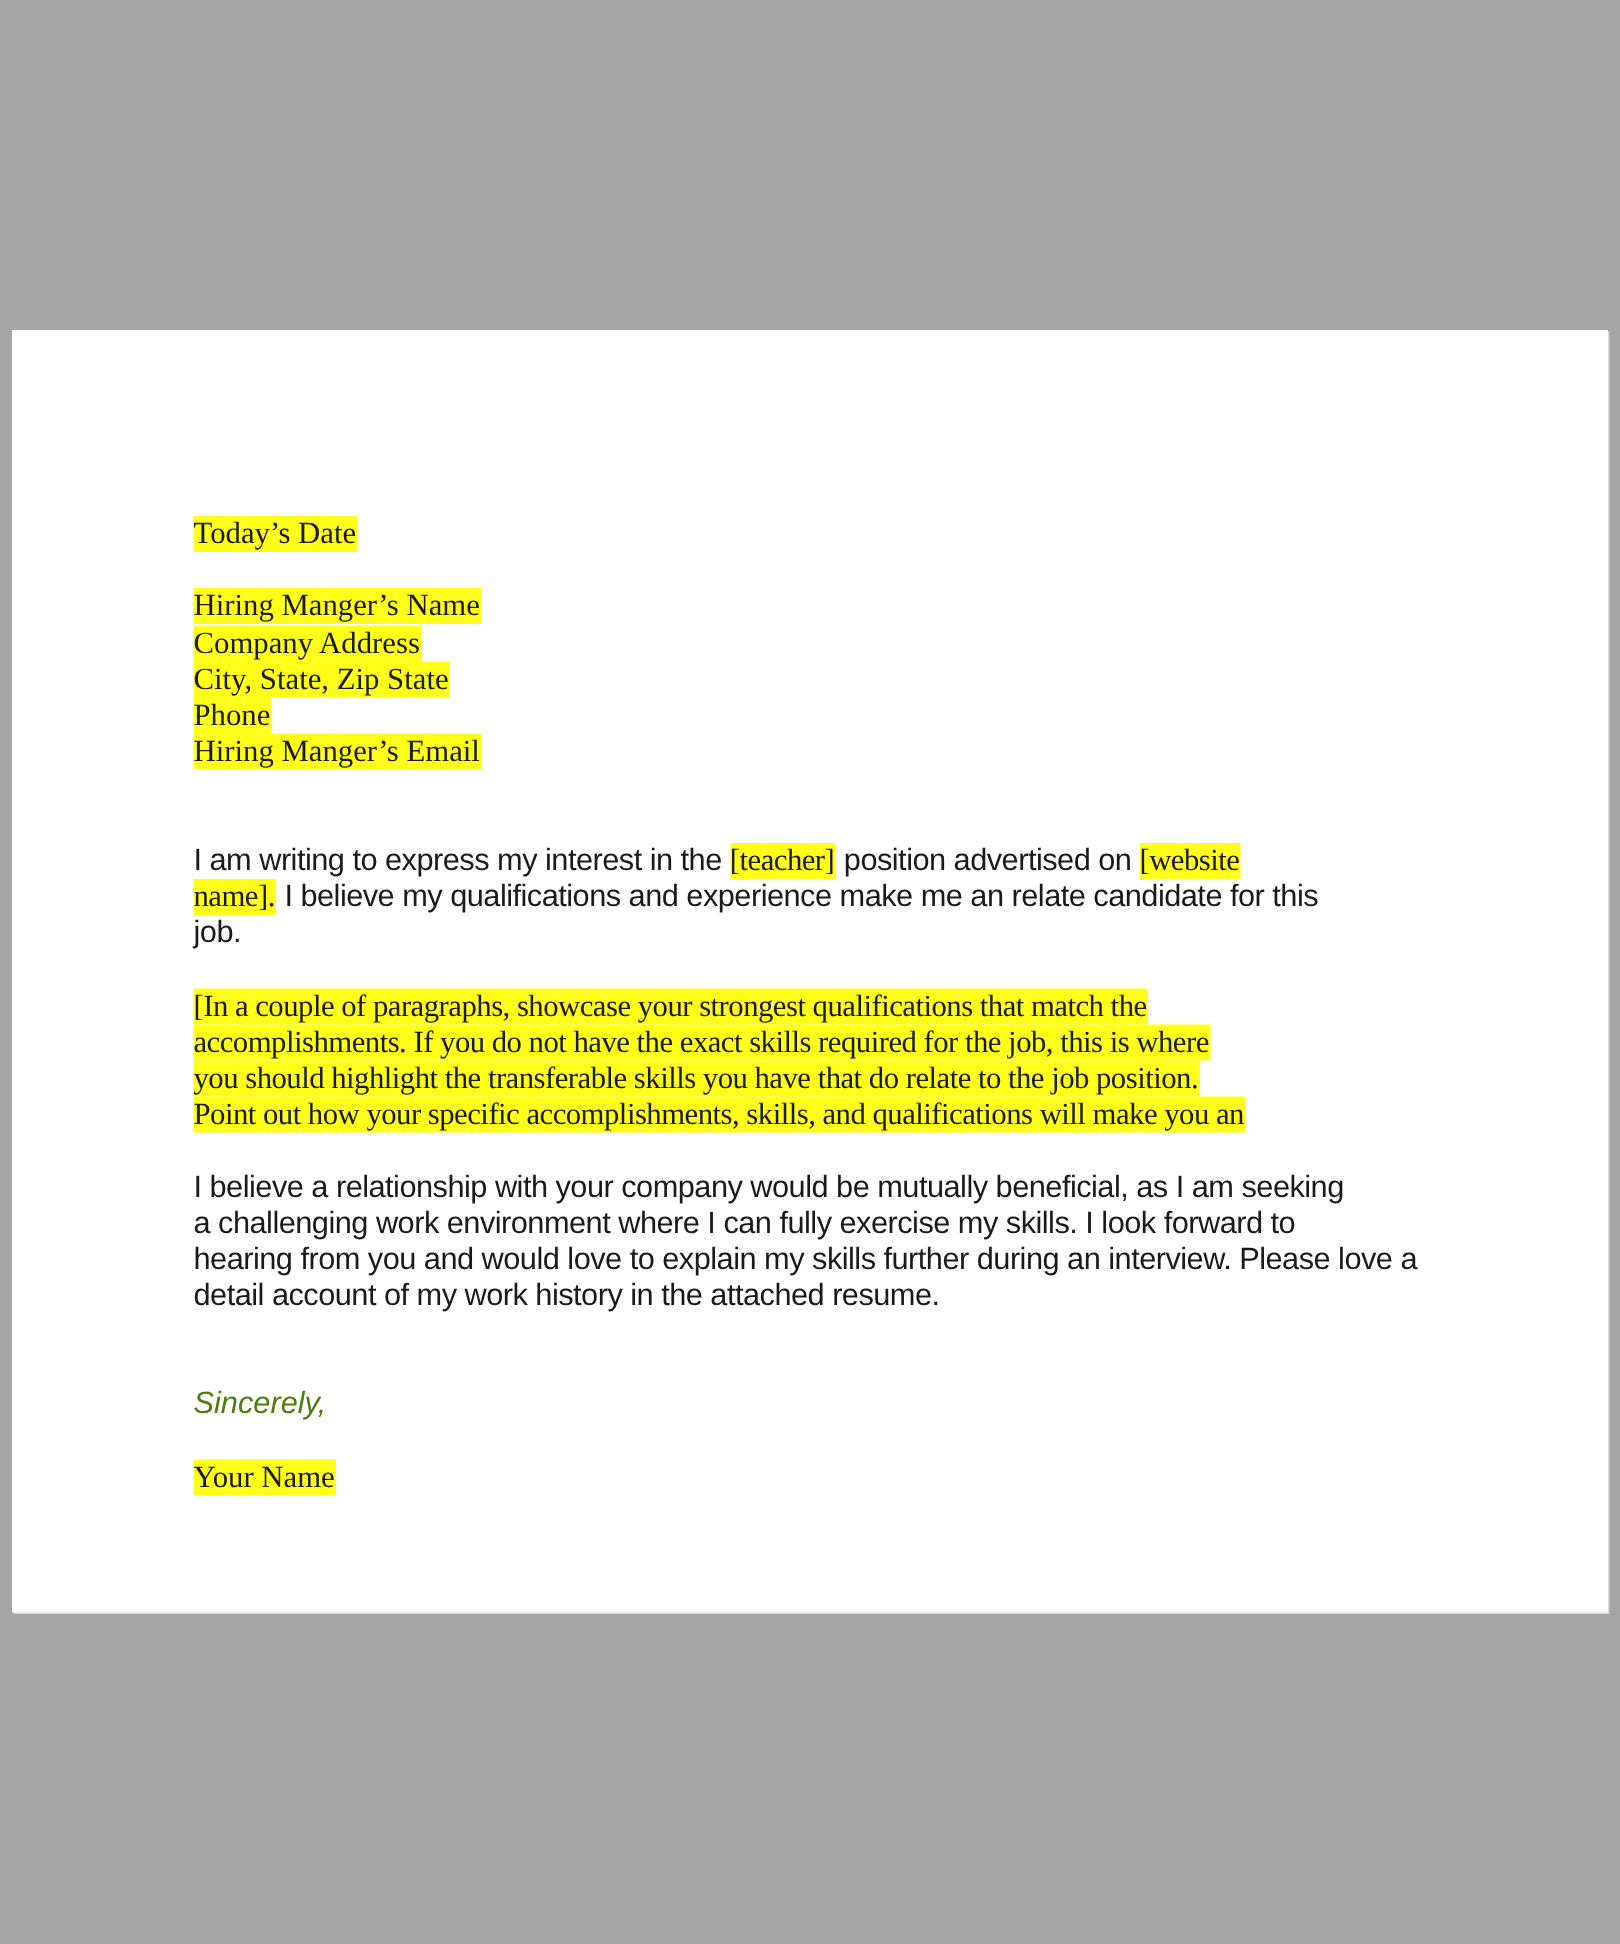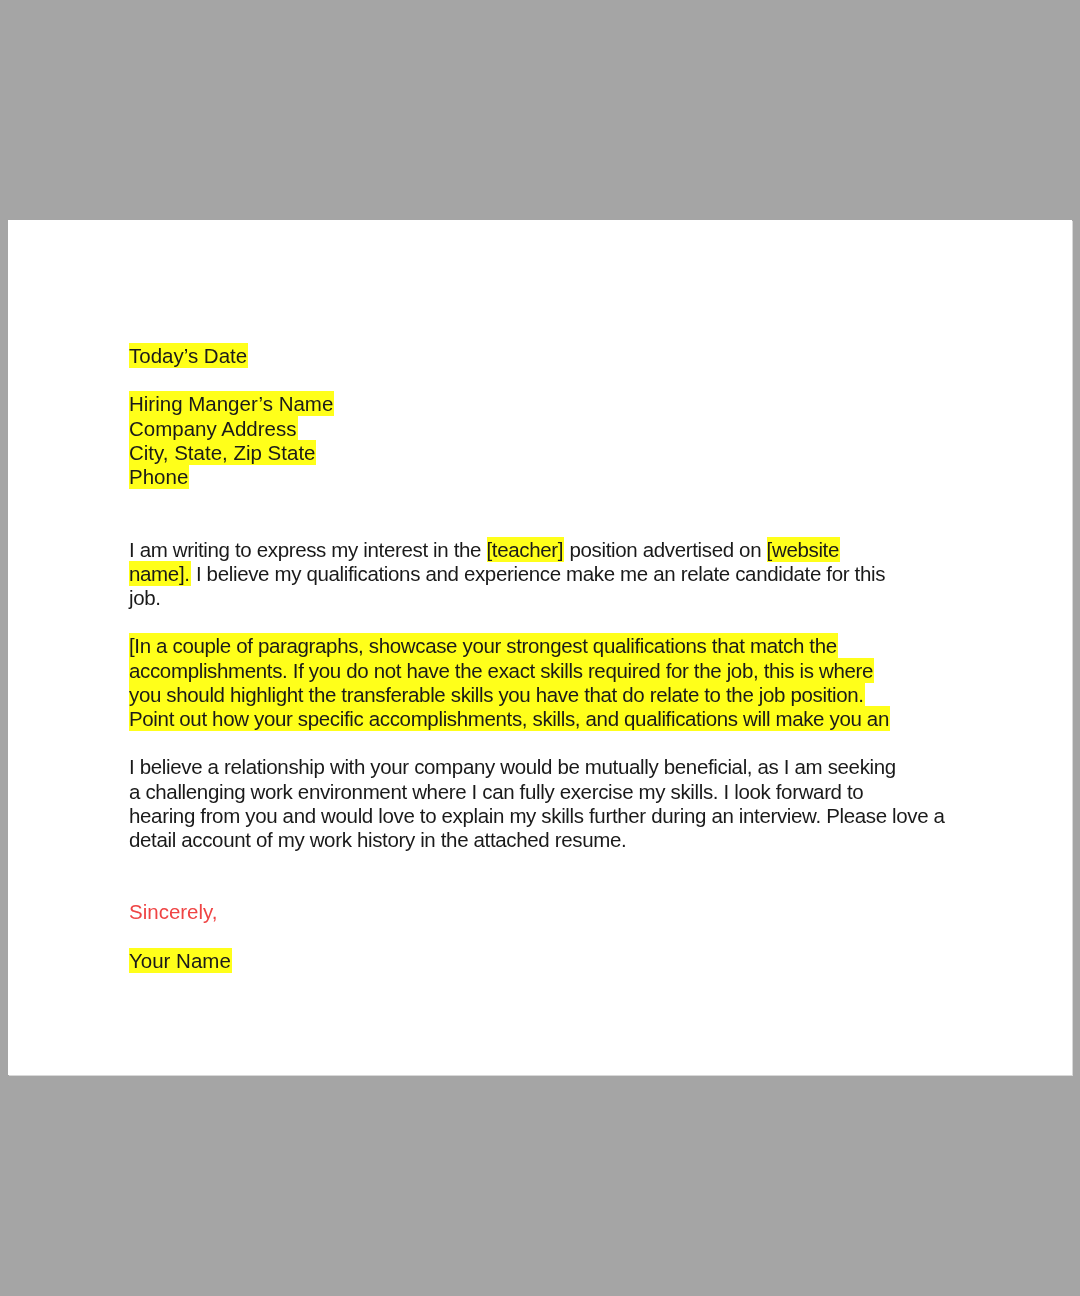--- a/index.html
+++ b/index.html
@@ -31,42 +31,44 @@
     font-size: 20.5px;
     line-height: 24.2px;
     color: #1a1a1a;
   }
   .block { margin: 0; }
   .gap { height: 24.2px; }
   .gap2 { height: 48px; }
   .hl {
     background: #ffff1a;
     padding: 1px 1px 1px 0;
+    font-family: Liberation Serif, serif;
   }
   .line { display: block; white-space: nowrap; }
-  .closing { color: #ef4444; }
+  .closing { color: #4d7c0f; font-style: italic; }
   .narrow { letter-spacing: -0.35px; }
 </style>
 </head>
 <body>
 
 <div class="page">
   <div class="content">
 
     <p class="block">
       <span class="hl">Today’s Date</span>
     </p>
 
     <div class="gap"></div>
 
     <div class="block">
       <span class="line"><span class="hl">Hiring Manger’s Name</span></span>
       <span class="line"><span class="hl">Company Address</span></span>
       <span class="line"><span class="hl">City, State, Zip State</span></span>
       <span class="line"><span class="hl">Phone</span></span>
+      <span class="line"><span class="hl">Hiring Manger’s Email</span></span>
     </div>
 
     <div class="gap"></div>
 
 
     <div class="gap"></div>
 
     <div class="block narrow">
       <span class="line"><span>I am writing to express my interest in the </span><span class="hl">[teacher]</span><span> position advertised on </span><span class="hl">[website</span></span>
       <span class="line"><span class="hl">name].</span><span> I believe my qualifications and experience make me an relate candidate for this</span></span>

